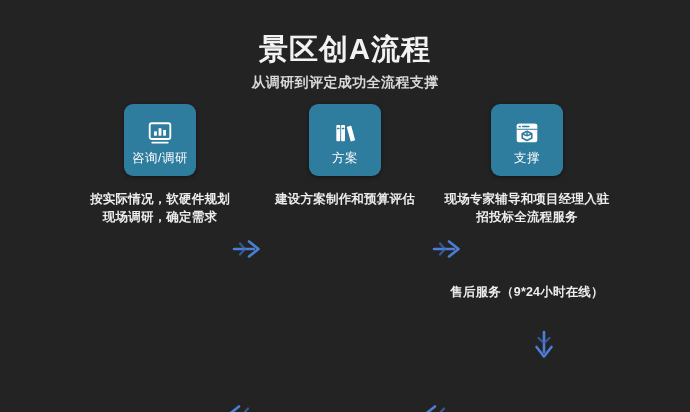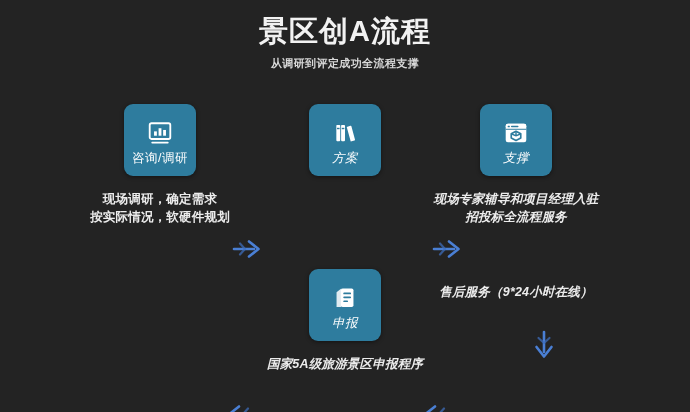--- a/index.html
+++ b/index.html
@@ -18,35 +18,35 @@
   .slide {
     position: relative;
     width: 690px;
     height: 412px;
     background: #232323;
   }
 
   
   .header {
     position: absolute;
-    top: 14px;
+    top: 32px;
     left: 0;
     width: 690px;
     text-align: center;
   }
   .title {
     font-size: 29px;
     font-weight: bold;
     color: #f2f2f2;
     letter-spacing: 1px;
     line-height: 1.2;
   }
   .subtitle {
     margin-top: 7px;
-    font-size: 11px;
+    font-size: 14px;
     color: #d8d8d8;
     font-weight: bold;
     letter-spacing: 0.4px;
   }
 
   
   .flow {
     position: absolute;
     top: 104px;
     left: 0;
@@ -55,22 +55,22 @@
   }
 
   .node {
     position: absolute;
     width: 230px;
     text-align: center;
   }
   .node.r1 { top: 0px; }
   .node.r2 { top: 165px; }
   .node.c1 { left: 45px; }
-  .node.c2 { left: 230px; font-style: italic; }
-  .node.c3 { left: 401px; font-style: italic; }
+  .node.c2 { left: 230px; }
+  .node.c3 { left: 412px; }
 
   .card {
     width: 72px;
     height: 72px;
     margin: 0 auto;
     border-radius: 9px;
     background: #2e7c9e;
     box-shadow: 0 1px 4px rgba(0,0,0,0.45);
     display: flex;
     flex-direction: column;
@@ -137,37 +137,40 @@
             <rect x="2.5" y="3" width="19" height="14.5" rx="1.6" fill="none" stroke="#ffffff" stroke-width="1.7"></rect>
             <rect x="6.5" y="10.5" width="2.6" height="4" fill="#ffffff"></rect>
             <rect x="10.7" y="7.6" width="2.6" height="6.9" fill="#ffffff"></rect>
             <rect x="14.9" y="9.2" width="2.6" height="5.3" fill="#ffffff"></rect>
             <rect x="4" y="20" width="16" height="1.6" rx="0.8" fill="#ffffff"></rect>
           </svg>
         </span>
         <span class="card-label">咨询/调研</span>
       </div>
       <div class="caption">
+        <div>按实际情况，软硬件规划</div>
         <div>现场调研，确定需求</div>
-        <div>按实际情况，软硬件规划</div>
       </div>
     </div>
 
     <div class="node r1 c2">
       <div class="card">
         <span class="ico">
           <svg viewBox="0 0 24 24" width="26" height="26">
             <rect x="4" y="4.5" width="3.6" height="15" rx="0.7" fill="#ffffff"></rect>
             <rect x="8.4" y="4.5" width="3.6" height="15" rx="0.7" fill="#ffffff"></rect>
             <path d="M13.6 6.4 L17.0 5.3 A0.7 0.7 0 0 1 17.9 5.8 L21.2 18.0 A0.7 0.7 0 0 1 20.7 18.9 L17.3 19.9 Z" fill="#ffffff"></path>
             <rect x="4.6" y="7.2" width="2.4" height="1.3" fill="#2e7c9e"></rect>
             <rect x="9.0" y="7.2" width="2.4" height="1.3" fill="#2e7c9e"></rect>
           </svg>
         </span>
         <span class="card-label">方案</span>
+      </div>
+      <div class="caption">
+        <div>建设方案制作和预算评估</div>
       </div>
     </div>
 
     <div class="node r1 c3">
       <div class="card">
         <span class="ico">
           <svg viewBox="0 0 24 24" width="26" height="26">
             <rect x="2.5" y="3.5" width="19" height="17" rx="2" fill="#ffffff"></rect>
             <rect x="2.5" y="3.5" width="19" height="4.6" rx="2" fill="#ffffff"></rect>
             <rect x="4.3" y="5.2" width="2" height="1.5" rx="0.5" fill="#2e7c9e"></rect>
@@ -184,37 +187,20 @@
         <div>招投标全流程服务</div>
       </div>
     </div>
 
     <div class="node r2 c3">
       <div class="caption">
         <div>售后服务（9*24小时在线）</div>
       </div>
     </div>
 
-    <div class="node r2 c2">
-      <div class="card">
-        <span class="ico">
-          <svg viewBox="0 0 24 24" width="26" height="26">
-            <path d="M4.2 6.6 L8.6 3.2 V20.2 L4.2 20.2 Z" fill="#ffffff" opacity="0.85"></path>
-            <rect x="8.2" y="3.2" width="11.6" height="17" rx="1.6" fill="#ffffff"></rect>
-            <rect x="10.4" y="7.0" width="7.2" height="1.6" rx="0.8" fill="#2e7c9e"></rect>
-            <rect x="10.4" y="10.6" width="7.2" height="1.6" rx="0.8" fill="#2e7c9e"></rect>
-            <rect x="10.4" y="14.2" width="4.4" height="1.6" rx="0.8" fill="#2e7c9e"></rect>
-          </svg>
-        </span>
-        <span class="card-label">申报</span>
-      </div>
-      <div class="caption">
-        <div>国家5A级旅游景区申报程序</div>
-      </div>
-    </div>
 
 
     <span class="arrow h arrow-h1">
       <svg viewBox="0 0 34 22" width="34" height="22">
         <path d="M2 11 L22 11" stroke="#4a7fd4" stroke-width="2.6" stroke-linecap="round" fill="none"></path>
         <path d="M17 3.5 L26.5 11 L17 18.5" stroke="#4a7fd4" stroke-width="2.6" fill="none" stroke-linecap="round" stroke-linejoin="round"></path>
         <path d="M8 5.5 L13 11 L8 16.5" stroke="#3e6cba" stroke-width="2.2" fill="none" stroke-linecap="round" stroke-linejoin="round" opacity="0.75"></path>
       </svg>
     </span>
 

